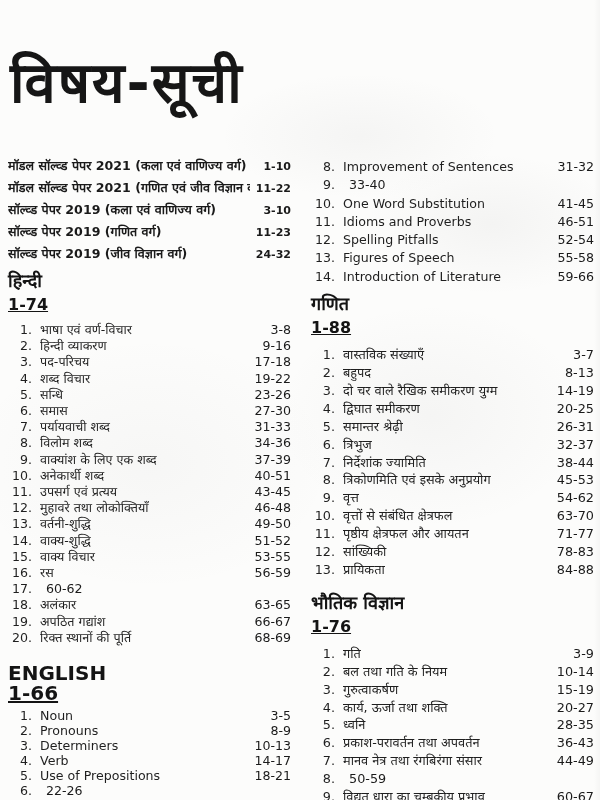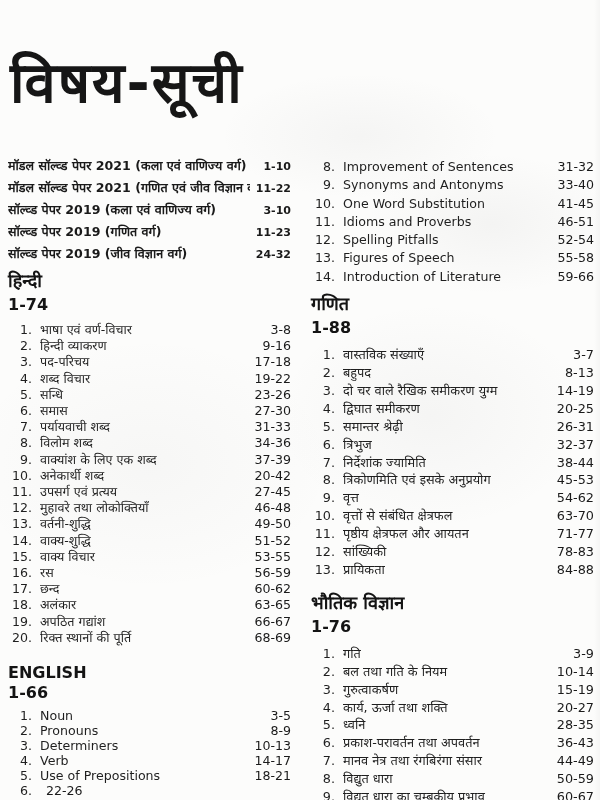--- a/index.html
+++ b/index.html
@@ -46,21 +46,21 @@
   .col{width:286px;min-width:0;}
   .block{display:block;}
   .header{
     display:flex;
     align-items:baseline;
     font-weight:700;
     color:#141414;
     flex-direction:column;
   }
   .header .sec-title{flex:1;white-space:nowrap;}
-  .header .sec-range{text-align:right;white-space:nowrap;}
+  .header .sec-range{text-align:right;white-space:nowrap;text-decoration:underline;}
   .row{
     display:flex;
     align-items:baseline;
     white-space:nowrap;
   }
   .no{
     width:24px;
     text-align:right;
     padding-right:8px;
     flex:0 0 auto;
@@ -81,21 +81,21 @@
     font-size:12.6px;
     line-height:21px;
     color:#1a1a1a;
   }
   .block-papers .pages{font-size:11px;}
   
   .block-hindi .header{font-size:18px;line-height:24px;margin-top:4px;margin-bottom:5px;}
   .block-hindi .header .sec-range{font-size:16px;}
   .block-hindi .row{font-size:12.6px;line-height:16.2px;}
   
-  .block-english .header{font-size:16px;line-height:20px;margin-top:17px;margin-bottom:6px;}
+  .block-english .header{font-size:20px;line-height:20px;margin-top:17px;margin-bottom:6px;}
   .block-english .row{font-size:12.6px;line-height:14.9px;}
   
   .block-english-cont{margin-top:3px;}
   .block-english-cont .row{font-size:12.6px;line-height:18.3px;}
   
   .block-math .header{font-size:18px;line-height:24px;margin-top:6px;margin-bottom:6px;}
   .block-math .header .sec-range{font-size:16px;}
   .block-math .row{font-size:12.8px;line-height:17.9px;}
   
   .block-physics .header{font-size:18px;line-height:24px;margin-top:12px;margin-bottom:6px;}
@@ -178,26 +178,26 @@
             <span class="pages">34-36</span>
           </div>
           <div class="row">
             <span class="no">9.</span>
             <span class="label">वाक्यांश के लिए एक शब्द</span>
             <span class="pages">37-39</span>
           </div>
           <div class="row">
             <span class="no">10.</span>
             <span class="label">अनेकार्थी शब्द</span>
-            <span class="pages">20-42</span>
+            <span class="pages">40-51</span>
           </div>
           <div class="row">
             <span class="no">11.</span>
             <span class="label">उपसर्ग एवं प्रत्यय</span>
-            <span class="pages">27-45</span>
+            <span class="pages">43-45</span>
           </div>
           <div class="row">
             <span class="no">12.</span>
             <span class="label">मुहावरे तथा लोकोक्तियाँ</span>
             <span class="pages">46-48</span>
           </div>
           <div class="row">
             <span class="no">13.</span>
             <span class="label">वर्तनी-शुद्धि</span>
             <span class="pages">49-50</span>
@@ -212,21 +212,20 @@
             <span class="label">वाक्य विचार</span>
             <span class="pages">53-55</span>
           </div>
           <div class="row">
             <span class="no">16.</span>
             <span class="label">रस</span>
             <span class="pages">56-59</span>
           </div>
           <div class="row">
             <span class="no">17.</span>
-            <span class="label">छन्द</span>
             <span class="pages">60-62</span>
           </div>
           <div class="row">
             <span class="no">18.</span>
             <span class="label">अलंकार</span>
             <span class="pages">63-65</span>
           </div>
           <div class="row">
             <span class="no">19.</span>
             <span class="label">अपठित गद्यांश</span>
@@ -281,21 +280,20 @@
       </div>
     <div class="col" id="col-right">
         <section class="block block-english-cont">
           <div class="row">
             <span class="no">8.</span>
             <span class="label">Improvement of Sentences</span>
             <span class="pages">31-32</span>
           </div>
           <div class="row">
             <span class="no">9.</span>
-            <span class="label">Synonyms and Antonyms</span>
             <span class="pages">33-40</span>
           </div>
           <div class="row">
             <span class="no">10.</span>
             <span class="label">One Word Substitution</span>
             <span class="pages">41-45</span>
           </div>
           <div class="row">
             <span class="no">11.</span>
             <span class="label">Idioms and Proverbs</span>
@@ -423,21 +421,20 @@
             <span class="label">प्रकाश-परावर्तन तथा अपवर्तन</span>
             <span class="pages">36-43</span>
           </div>
           <div class="row">
             <span class="no">7.</span>
             <span class="label">मानव नेत्र तथा रंगबिरंगा संसार</span>
             <span class="pages">44-49</span>
           </div>
           <div class="row">
             <span class="no">8.</span>
-            <span class="label">विद्युत धारा</span>
             <span class="pages">50-59</span>
           </div>
           <div class="row">
             <span class="no">9.</span>
             <span class="label">विद्युत धारा का चुम्बकीय प्रभाव</span>
             <span class="pages">60-67</span>
           </div>
           <div class="row">
             <span class="no">10.</span>
             <span class="label">ऊर्जा के स्त्रोत</span>

